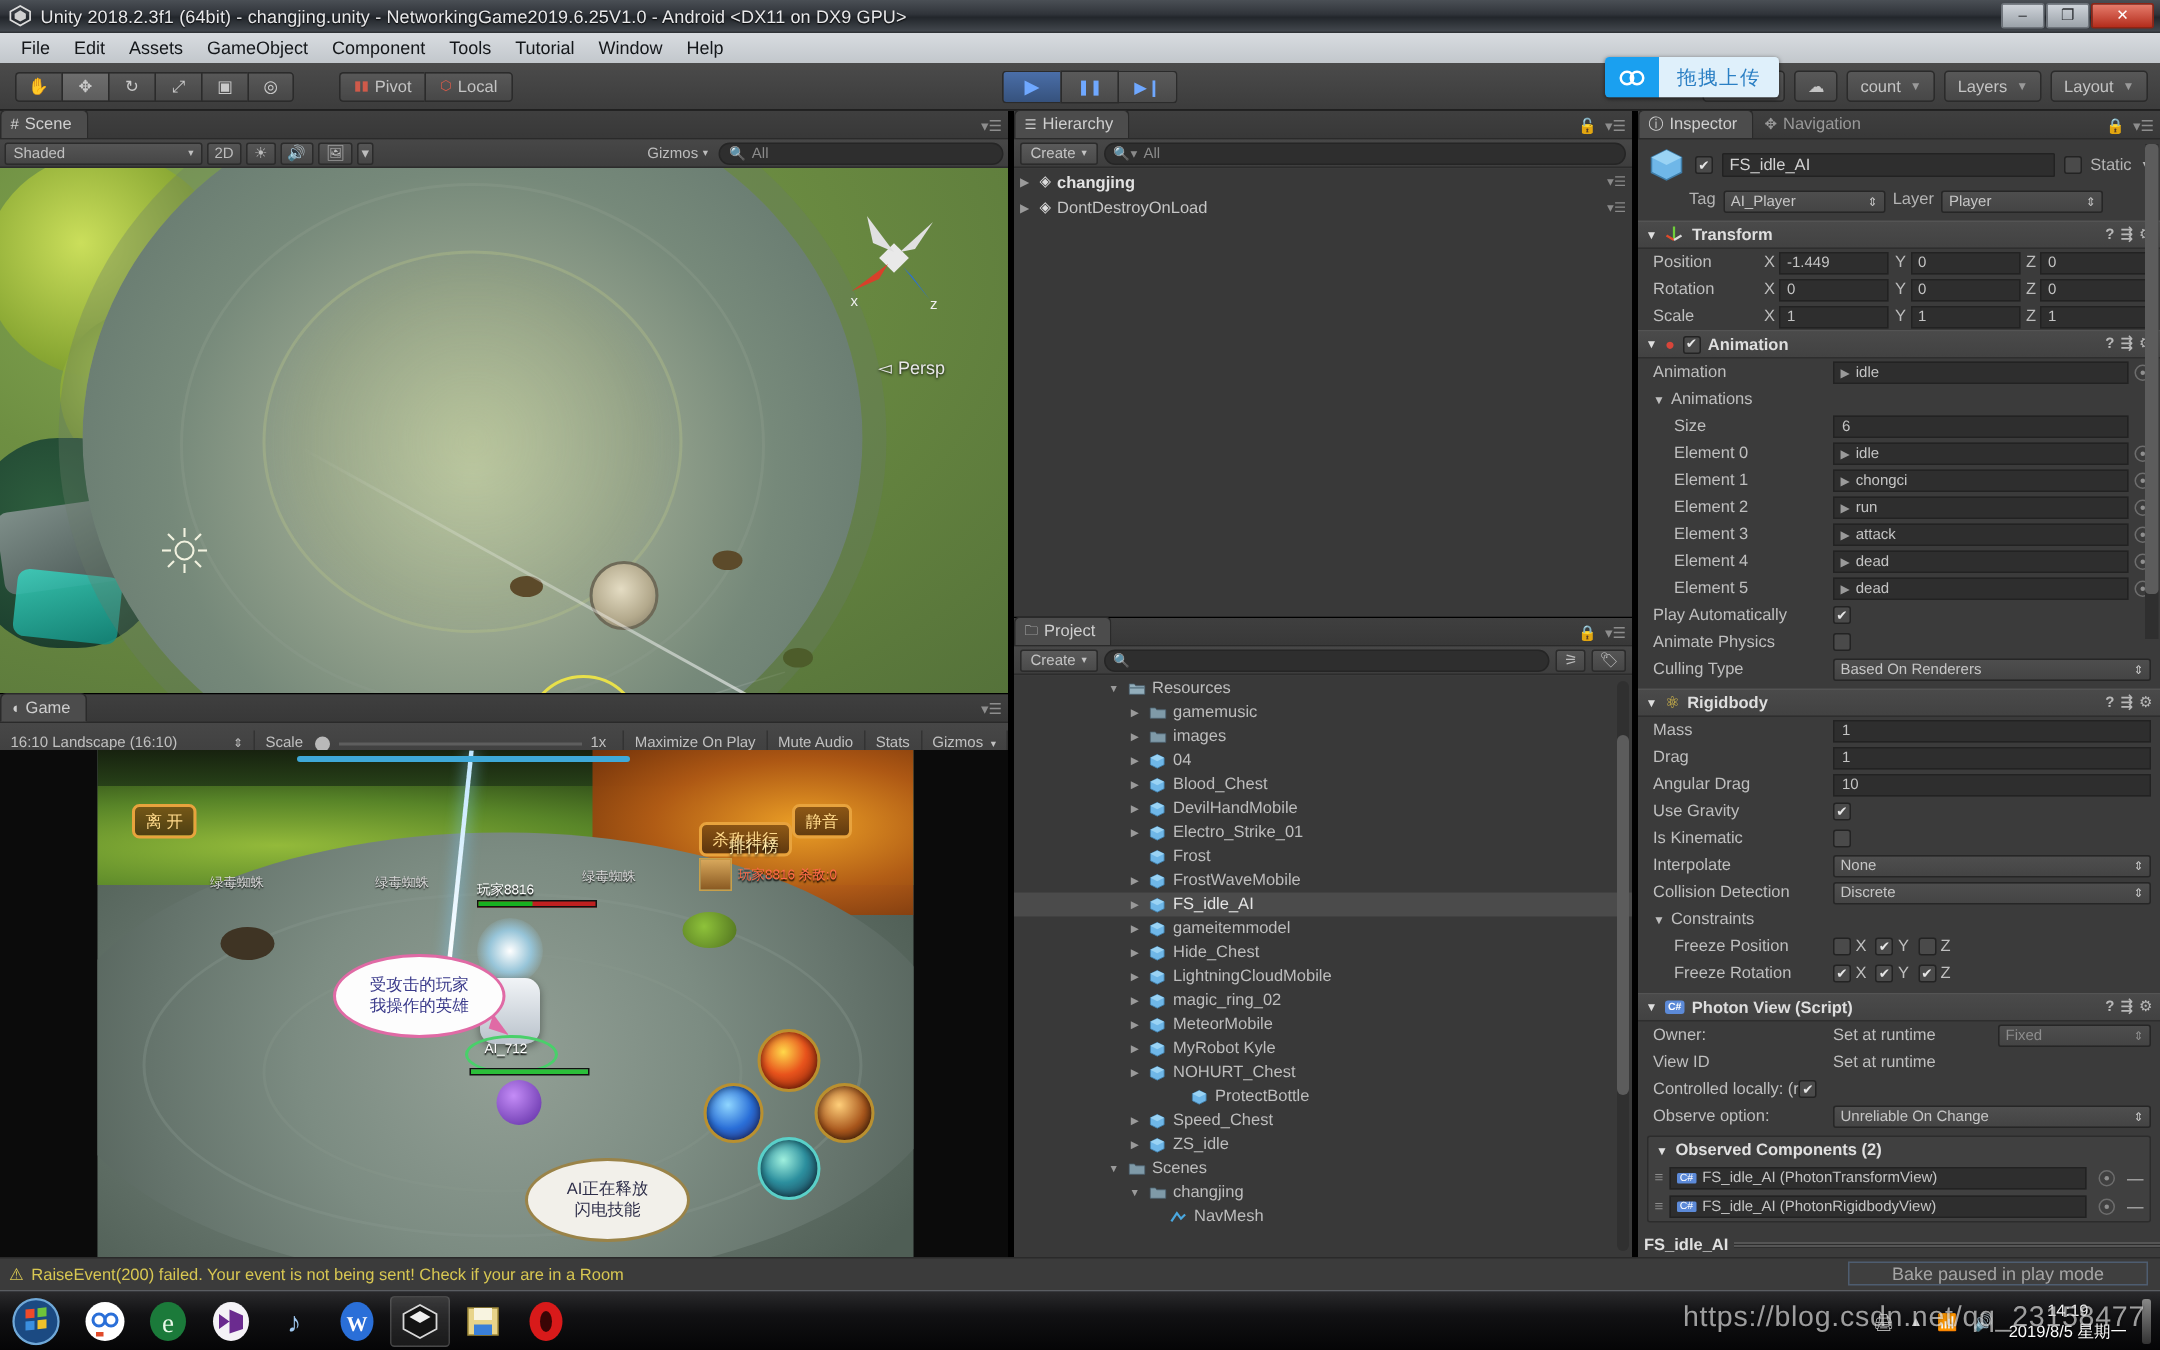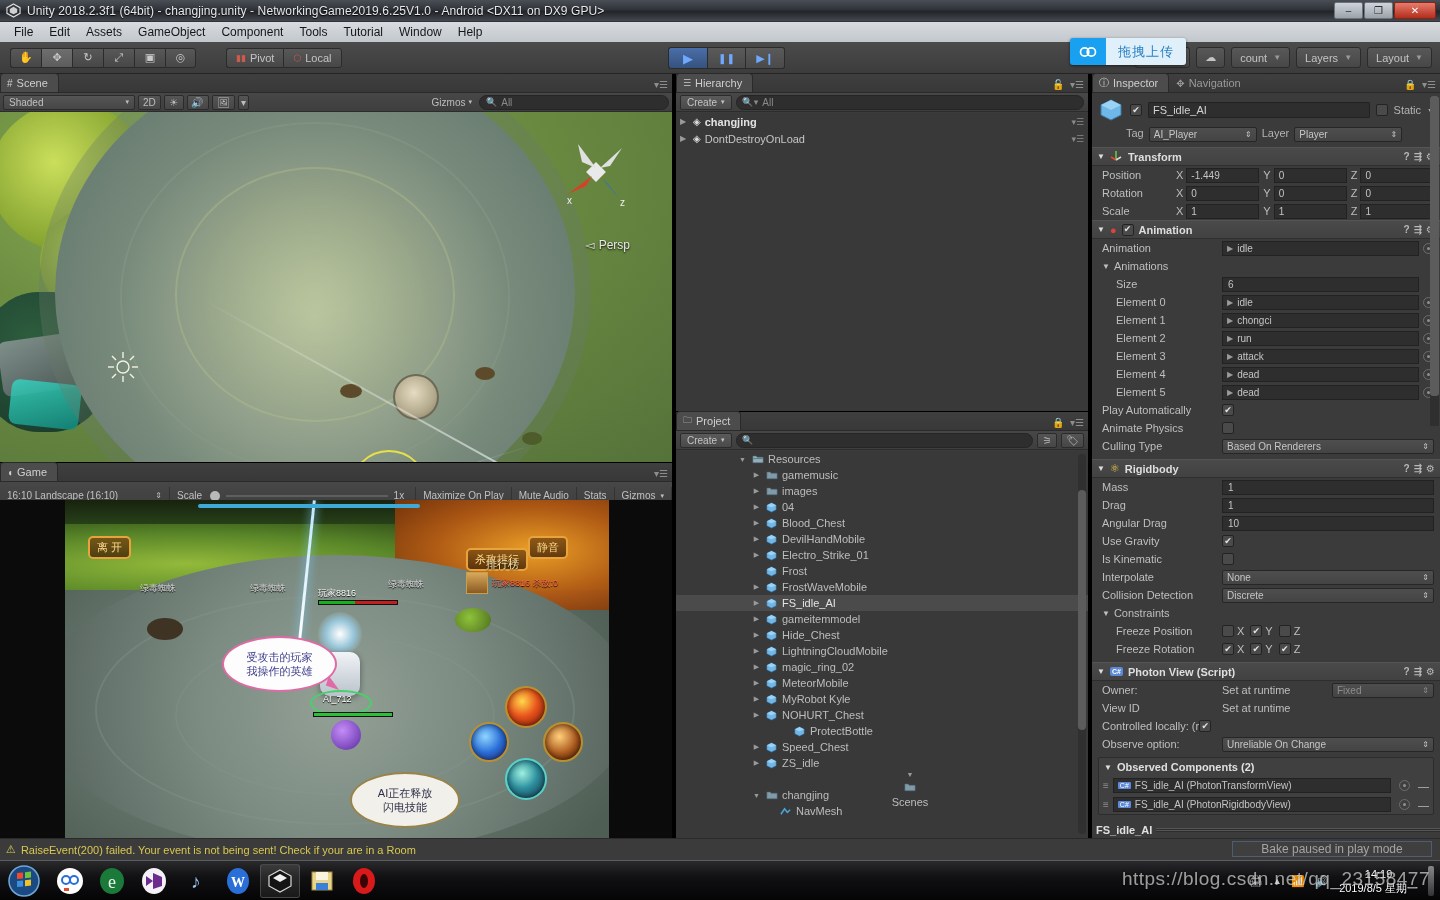--- a/index.html
+++ b/index.html
@@ -850,21 +850,21 @@
         <div class="prow" style="padding-left: 76px;">
           <span class="tri">▶</span>
           <span style="display: inline-flex; width: 13px; justify-content: center;">
             <svg class="cube-ic" viewBox="0 0 12 12">
               <polygon points="6,1 11,3.5 11,8.5 6,11 1,8.5 1,3.5" fill="#6fb7e8" stroke="#3f7da8" stroke-width=".6"></polygon>
               <polygon points="6,1 11,3.5 6,6 1,3.5" fill="#9ad3f4"></polygon>
             </svg>
           </span>
           <span>ZS_idle</span>
         </div>
-        <div class="prow" style="padding-left: 62px; flex-direction: column;">
+        <div class="prow" style="padding-left: 62px;">
           <span class="tri">▼</span>
           <span style="display: inline-flex; width: 13px; justify-content: center;">
             <svg class="folder-ic" viewBox="0 0 14 11">
               <path d="M1 2 h4 l1 1.4 h7 v6.6 h-12 z" fill="#7f9aa8" stroke="#4d6371" stroke-width=".6"></path>
             </svg>
           </span>
           <span>Scenes</span>
         </div>
         <div class="prow" style="padding-left: 76px;">
           <span class="tri">▼</span>

